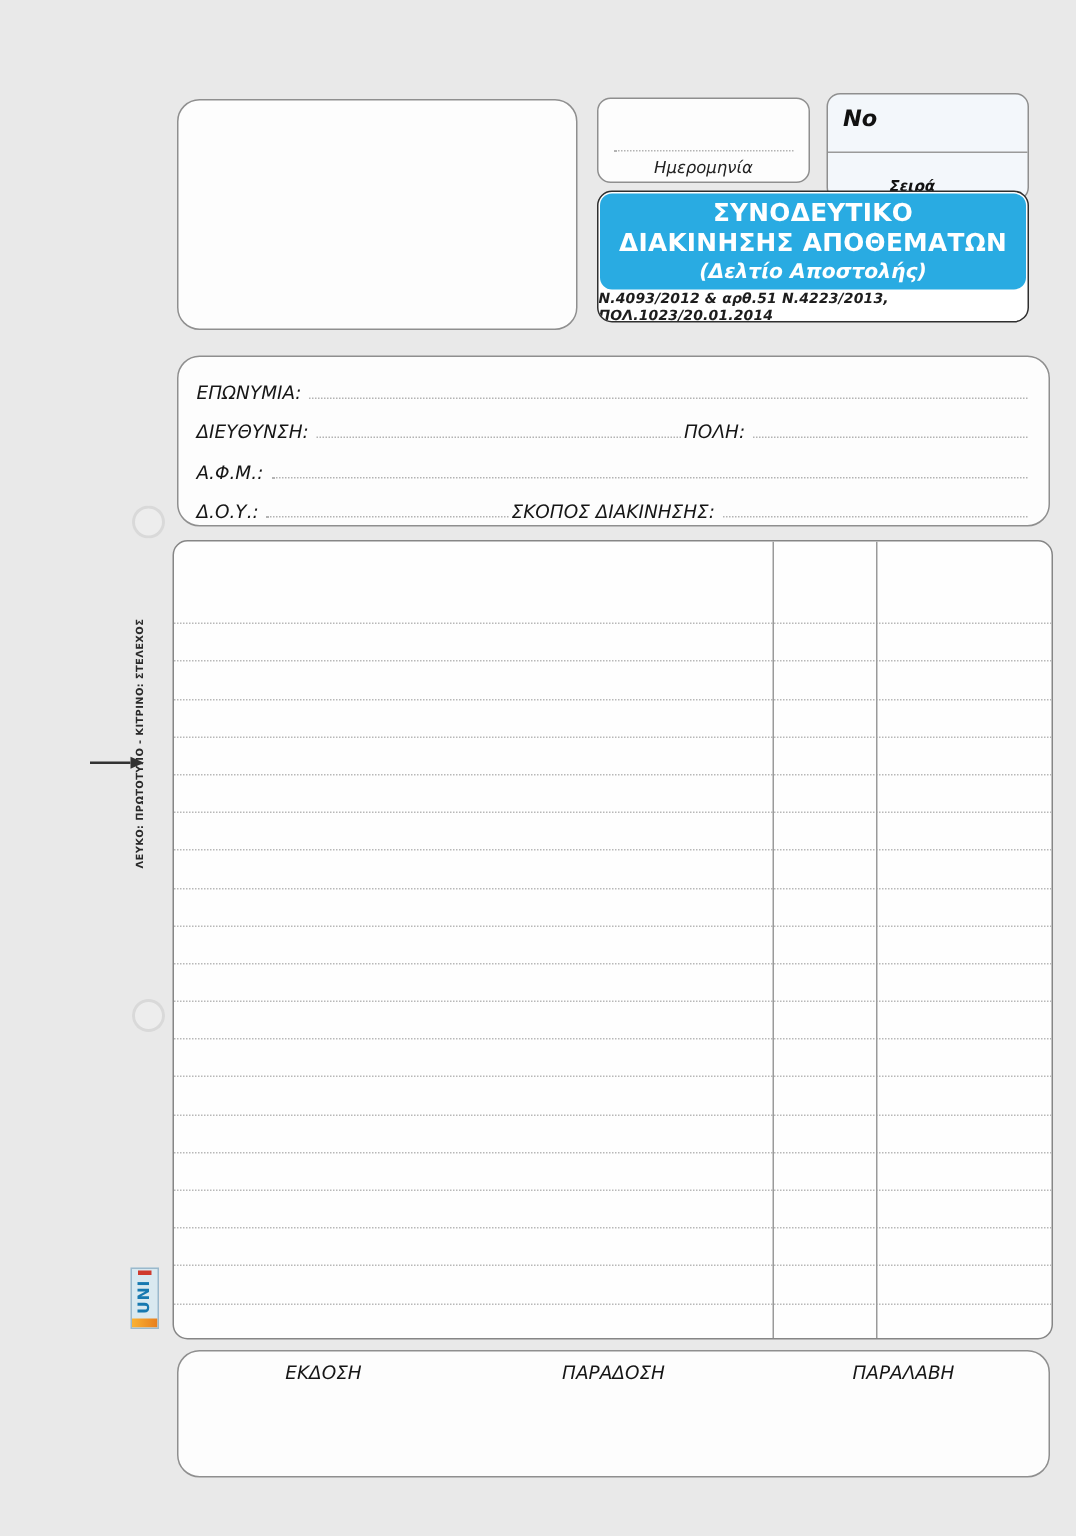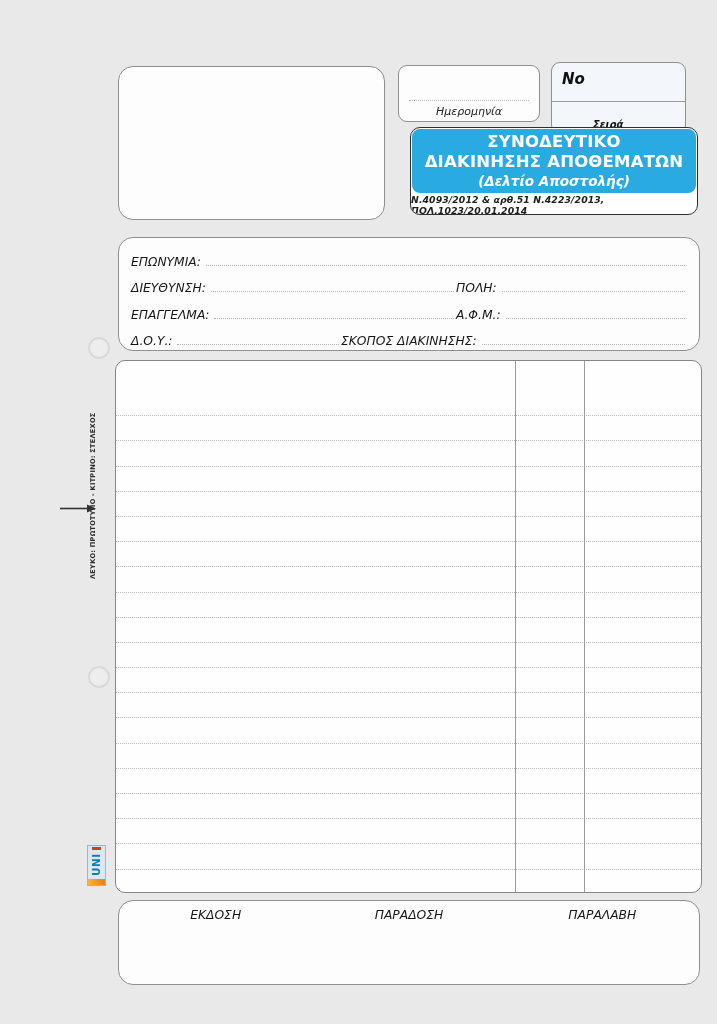--- a/index.html
+++ b/index.html
@@ -22,21 +22,21 @@
   .date-line{position:absolute;left:10px;right:10px;top:34px;border-top:1.6px dotted #b3b3b3;}
   .date-label{position:absolute;left:0;right:0;bottom:3px;text-align:center;
     font-style:italic;font-size:11px;color:#222;}
   .series-box{left:551px;top:62px;width:135px;height:72px;border-radius:9px;background:#f3f7fb;}
   .series-divider{position:absolute;left:0;right:0;top:38px;height:1.3px;background:#9a9a9a;}
   .no-label{position:absolute;left:10px;top:7px;font-weight:bold;font-style:italic;font-size:15px;color:#111;}
   .series-label{position:absolute;left:9px;bottom:3px;font-weight:bold;font-style:italic;font-size:10px;color:#111;margin-left:32px;}
   
   .title-box{left:398px;top:127px;width:288px;height:88px;background:#fff;
     border:1.7px solid #2f2f2f;border-radius:10px;box-sizing:border-box;overflow:hidden;
-    display:flex;flex-direction:column;margin-left:12px;}
+    display:flex;flex-direction:column;}
   .title-blue{
     margin:1px;border-radius:8px;background:#29abe2;color:#fff;
     text-align:center;padding:3px 2px 4px 2px;flex:0 0 auto;
   }
   .title-line{font-weight:bold;font-size:16.5px;line-height:1.22;letter-spacing:.2px;}
   .title-sub{font-weight:bold;font-style:italic;font-size:13.5px;line-height:1.2;margin-top:1px;}
   .law-line{flex:1;display:flex;align-items:center;justify-content:center;
     font-style:italic;font-size:9.3px;font-weight:600;color:#1d1d1d;letter-spacing:.1px;}
   
   .party-box{left:118px;top:237px;width:582px;height:114px;padding:5px 12px 0 12px;}
@@ -111,24 +111,20 @@
   </div>
   <div class="prow">
     <span class="pgroup" style="width:325px;">
       <span class="plabel">ΔΙΕΥΘΥΝΣΗ:</span>
       <span class="dotfill"></span>
     </span>
     <span class="plabel">ΠΟΛΗ:</span>
     <span class="dotfill"></span>
   </div>
   <div class="prow">
-    <span class="pgroup" style="width:325px;">
-      <span class="plabel">ΕΠΑΓΓΕΛΜΑ:</span>
-      <span class="dotfill"></span>
-    </span>
     <span class="plabel">Α.Φ.Μ.:</span>
     <span class="dotfill"></span>
   </div>
   <div class="prow">
     <span class="pgroup" style="width:210px;">
       <span class="plabel">Δ.Ο.Υ.:</span>
       <span class="dotfill"></span>
     </span>
     <span class="plabel">ΣΚΟΠΟΣ ΔΙΑΚΙΝΗΣΗΣ:</span>
     <span class="dotfill"></span>

